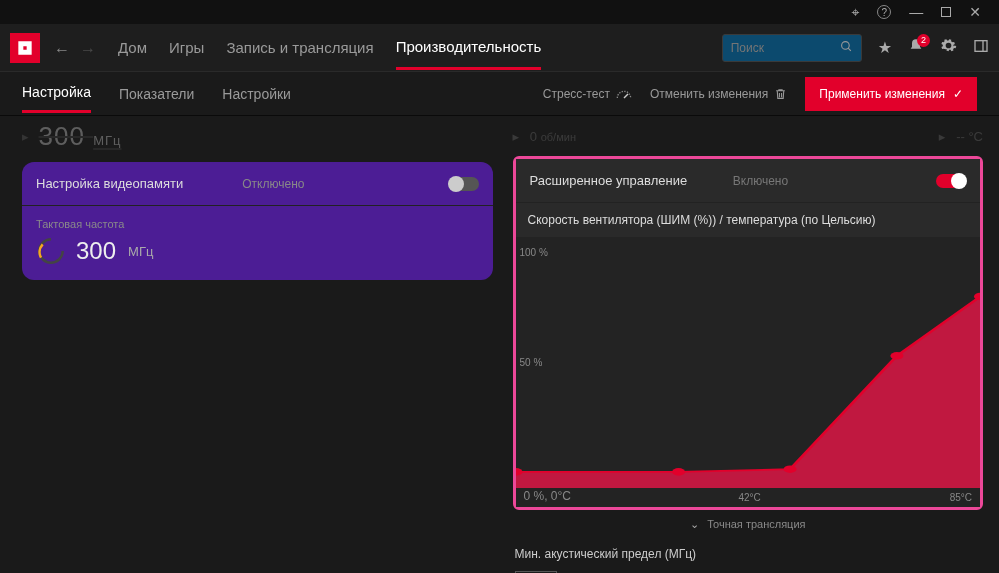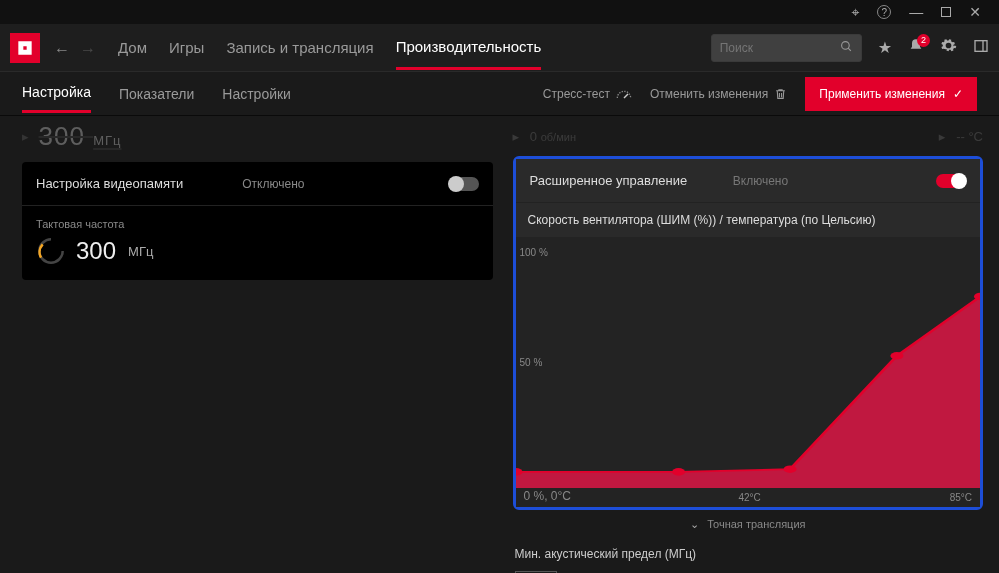--- a/index.html
+++ b/index.html
@@ -8,51 +8,51 @@
   .win-bar span { color: #aaa; font-size: 14px; cursor: pointer; }
   .top-row { height: 48px; background: #1e1e1e; display: flex; align-items: center; padding: 0 10px; border-bottom: 1px solid #2a2a2a; }
   .logo { width: 30px; height: 30px; background: #e2002b; display: flex; align-items: center; justify-content: center; margin-right: 14px; }
   .logo svg { width: 20px; height: 20px; }
   .nav-arrows { display: flex; gap: 10px; margin-right: 22px; }
   .nav-arrows span { color: #888; font-size: 16px; cursor: pointer; }
   .tabs { display: flex; gap: 22px; align-items: center; }
   .tab { color: #9a9a9a; font-size: 15px; padding-bottom: 12px; padding-top: 12px; cursor: pointer; }
   .tab.active { color: #fff; border-bottom: 3px solid #e2002b; }
   .right-group { margin-left: auto; display: flex; align-items: center; gap: 16px; }
-  .search { display: flex; align-items: center; background: #404040; border: 1px solid #3a3a3a; border-radius: 3px; padding: 4px 8px; width: 151px; height: 28px; }
+  .search { display: flex; align-items: center; background: #0c4a6e; border: 1px solid #3a3a3a; border-radius: 3px; padding: 4px 8px; width: 140px; height: 28px; }
   .search input { background: transparent; border: 0; color: #aaa; font-size: 12px; width: 100%; outline: none; }
   .search-ic { color: #999; font-size: 13px; }
   .ico { color: #aaa; font-size: 16px; cursor: pointer; position: relative; }
   .badge { position: absolute; top: -4px; right: -6px; background: #e2002b; color: #fff; font-size: 9px; width: 13px; height: 13px; border-radius: 50%; display: flex; align-items: center; justify-content: center; }
   .sub-row { height: 44px; background: #1a1a1a; display: flex; align-items: center; padding: 0 22px; border-bottom: 1px solid #0a0a0a; }
   .sub-tab { color: #9a9a9a; font-size: 14px; margin-right: 28px; padding-bottom: 10px; padding-top: 10px; cursor: pointer; }
   .sub-tab.active { color: #fff; border-bottom: 3px solid #e2002b; }
   .sub-right { margin-left: auto; display: flex; align-items: center; gap: 18px; }
   .sub-link { color: #999; font-size: 12px; display: flex; align-items: center; gap: 6px; cursor: pointer; }
   .apply-btn { background: #e2002b; color: #fff; font-size: 12px; padding: 10px 14px; cursor: pointer; display: flex; gap: 8px; }
   .content { display: flex; height: calc(573px - 24px - 48px - 44px); }
   .col { flex: 1; padding: 6px 14px 0 22px; overflow: hidden; }
   .col.right { padding-left: 6px; padding-right: 16px; }
   .cutoff-row { display: flex; align-items: center; height: 28px; opacity: 0.35; }
   .cutoff-big { font-family: "Segoe UI Light", Arial; font-size: 26px; letter-spacing: 1px; color: #ddd; }
-  .panel { background: #000000; border-radius: 4px; margin-top: 12px; }
+  .panel { background: #4c1d95; border-radius: 12px; margin-top: 12px; }
   .panel-row { display: flex; align-items: center; height: 44px; padding: 0 14px; border-bottom: 1px solid #222; }
   .panel-row:last-child { border-bottom: 0; }
   .panel-row .lbl { color: #ddd; font-size: 13px; flex: 1; }
   .panel-row .val { color: #888; font-size: 12px; margin-right: auto; flex:1; }
   .toggle { width: 30px; height: 14px; background: #555; border-radius: 8px; position: relative; cursor: pointer; }
   .toggle::after { content: ""; position: absolute; width: 16px; height: 16px; background: #ccc; border-radius: 50%; top: -1px; left: -1px; }
   .toggle.on { background: #e2002b; }
   .toggle.on::after { left: auto; right: -1px; background: #fff; }
   .sub-lbl { color: #8a8a8a; font-size: 11px; padding: 12px 14px 2px; }
   .gauge-row { display: flex; align-items: center; padding: 4px 14px 14px; gap: 10px; }
   .gauge { width: 30px; height: 30px; }
   .gauge-num { font-family: "Segoe UI Light", Arial; font-size: 24px; color: #eee; }
   .gauge-unit { font-size: 13px; color: #aaa; margin-left: 2px; }
-  .highlight { border: 3px solid #1d4ed8; border-radius: 6px; margin-top: 6px; }
+  .highlight { border: 3px solid #ec4899; border-radius: 6px; margin-top: 6px; }
   .chart-head { background: #2a2a2a; padding: 10px 12px; color: #ddd; font-size: 12px; }
   .chart-box { background: #232323; height: 270px; position: relative; }
   .ytick { position: absolute; left: 4px; color: #888; font-size: 10px; }
   .xlabel-bl { position: absolute; bottom: 4px; left: 8px; color: #888; font-size: 12px; }
   .xlabel-mid { position: absolute; bottom: 4px; left: 48%; color: #888; font-size: 10px; }
   .xlabel-br { position: absolute; bottom: 4px; right: 8px; color: #888; font-size: 10px; }
   svg.fan-curve { position: absolute; inset: 0; width: 100%; height: 100%; }
   .fine-tune { text-align: center; color: #8a8a8a; font-size: 11px; padding: 8px 0; cursor: pointer; }
   .fine-tune::before { content: "⌄"; margin-right: 8px; color: #aaa; }
   .acoustic-lbl { color: #ccc; font-size: 12px; padding: 8px 2px; }

